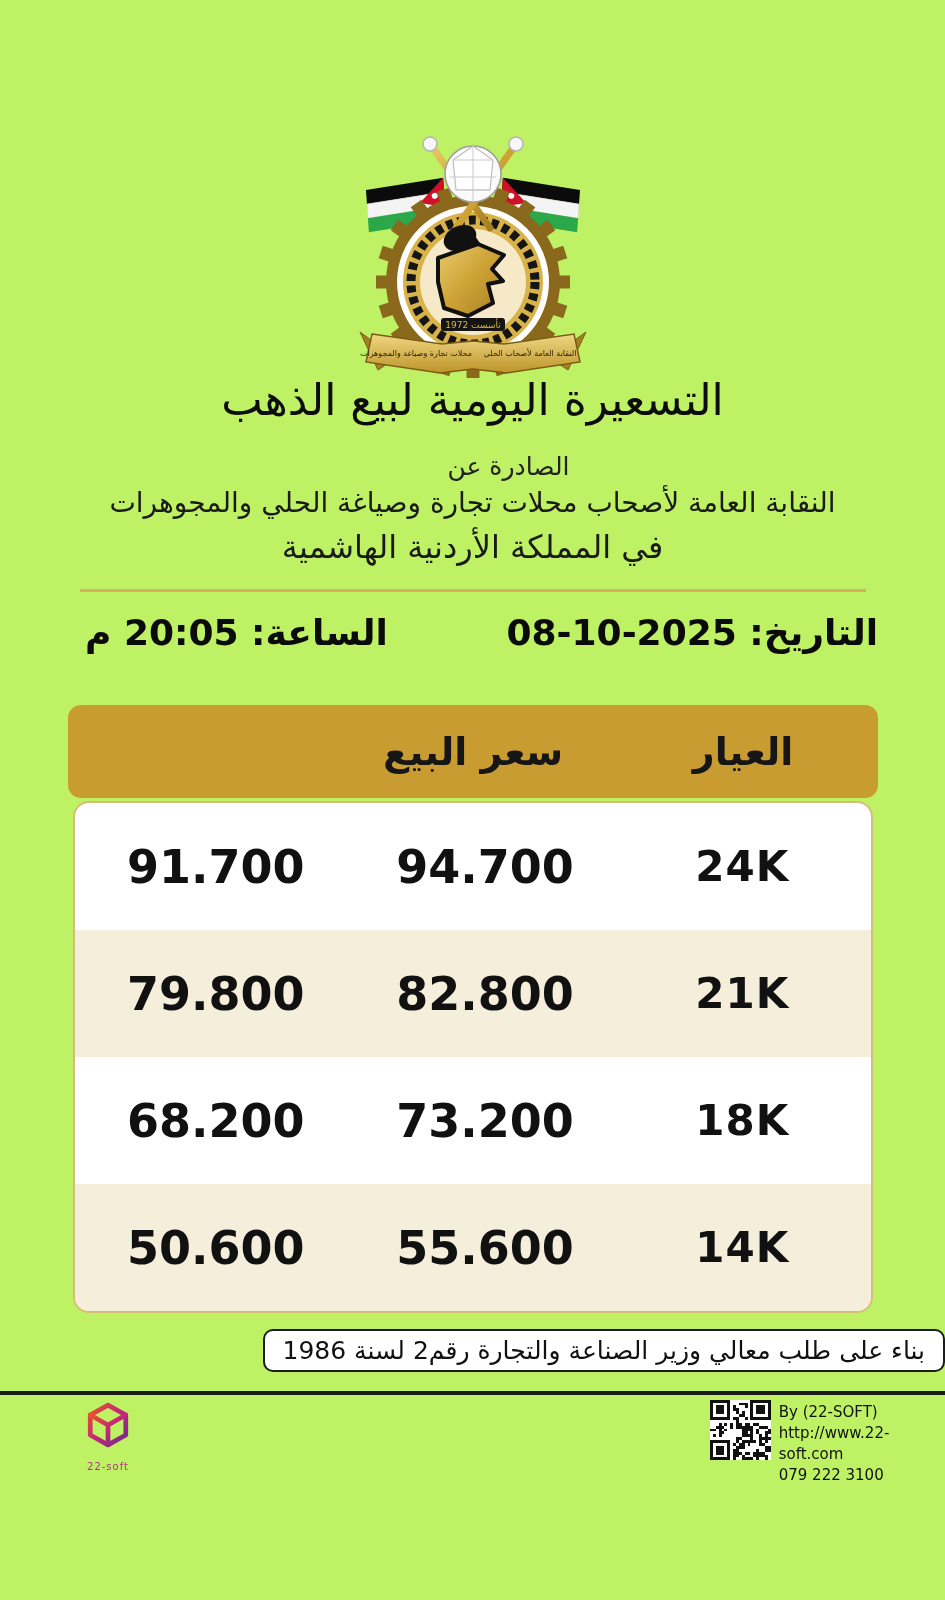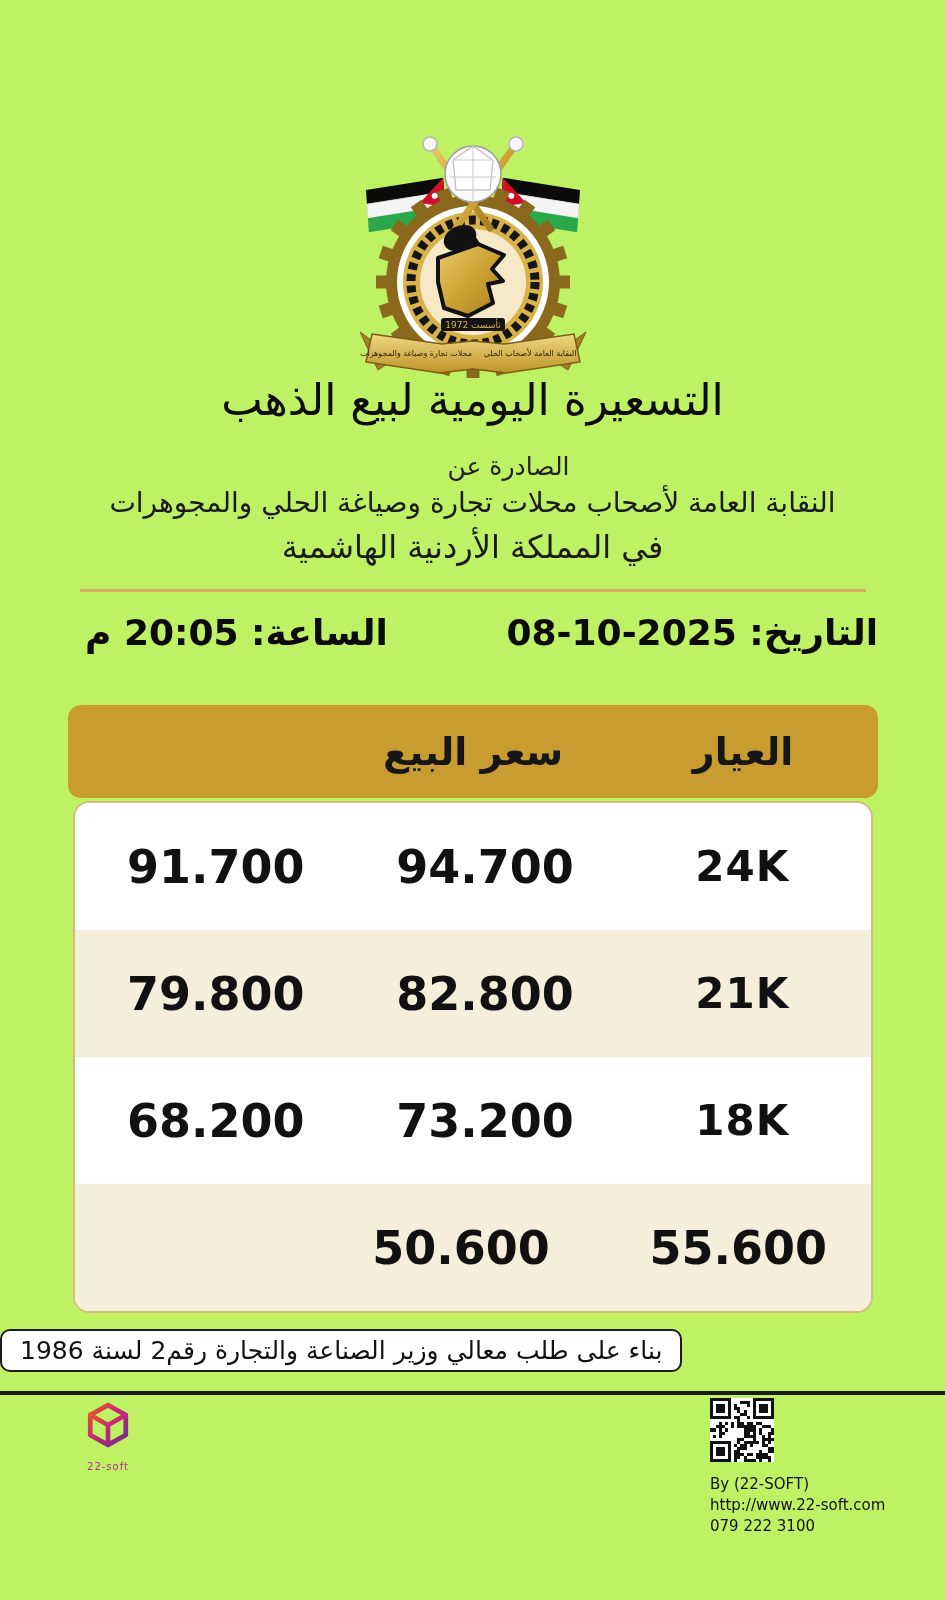--- a/index.html
+++ b/index.html
@@ -38,34 +38,34 @@
     margin:3px 5px 0 5px;border:2px solid #d7bc78;border-radius:16px;
     overflow:hidden;background:#ffffff;
   }
   .trow{height:127px;display:flex;align-items:center;direction:rtl;}
   .trow.alt{background:#f4eeda;}
   .trow .cell{width:33.33%;text-align:center;}
   .cell.karat{font-size:42px;font-weight:bold;letter-spacing:1px;}
   .cell.num{font-size:46px;font-weight:bold;letter-spacing:0;padding-left:12px;}
 
   
-  .note-wrap{top:1329px;width:100%;text-align:left;}
+  .note-wrap{top:1329px;width:100%;text-align:right;}
   .note-box{
     display:inline-block;border:2px solid #1c1c1c;border-radius:10px;
     padding:5px 18px;font-size:25px;color:#111;direction:rtl;background:#fff;
   }
 
   
   .footer-divider{top:1391px;left:0;width:945px;height:4px;background:#1b1b1b;}
   .brand{top:1402px;left:78px;width:60px;text-align:center;}
   .brand-label{
     font-size:10px;color:#b0308c;letter-spacing:1px;margin-top:9px;
     font-family:"DejaVu Sans",sans-serif;
   }
-  .credit{top:1398px;left:710px;display:flex;gap:8px;align-items:flex-start;flex-direction:column;}
+  .credit{top:1398px;left:710px;display:flex;gap:8px;align-items:flex-start;}
   .credit-text{font-size:15px;line-height:1.4;color:#111;padding-top:4px;}
   .credit-text .url{color:#111;text-decoration:none;}
   svg text{font-family:"DejaVu Sans",sans-serif;}
 </style>
 </head>
 <body>
 
 <div class="page">
 
   <div class="abs" style="top:132px;left:50%;transform:translateX(-50%);">
@@ -195,20 +195,21 @@
         <div class="cell karat">21K</div>
         <div class="cell num">82.800</div>
         <div class="cell num">79.800</div>
       </div>
       <div class="trow">
         <div class="cell karat">18K</div>
         <div class="cell num">73.200</div>
         <div class="cell num">68.200</div>
       </div>
       <div class="trow alt">
+        <div class="cell karat">14K</div>
         <div class="cell num">55.600</div>
         <div class="cell num">50.600</div>
       </div>
     </div>
   </div>
 
   <div class="abs note-wrap">
     <span class="note-box">بناء على طلب معالي وزير الصناعة والتجارة رقم2 لسنة 1986</span>
   </div>
 

